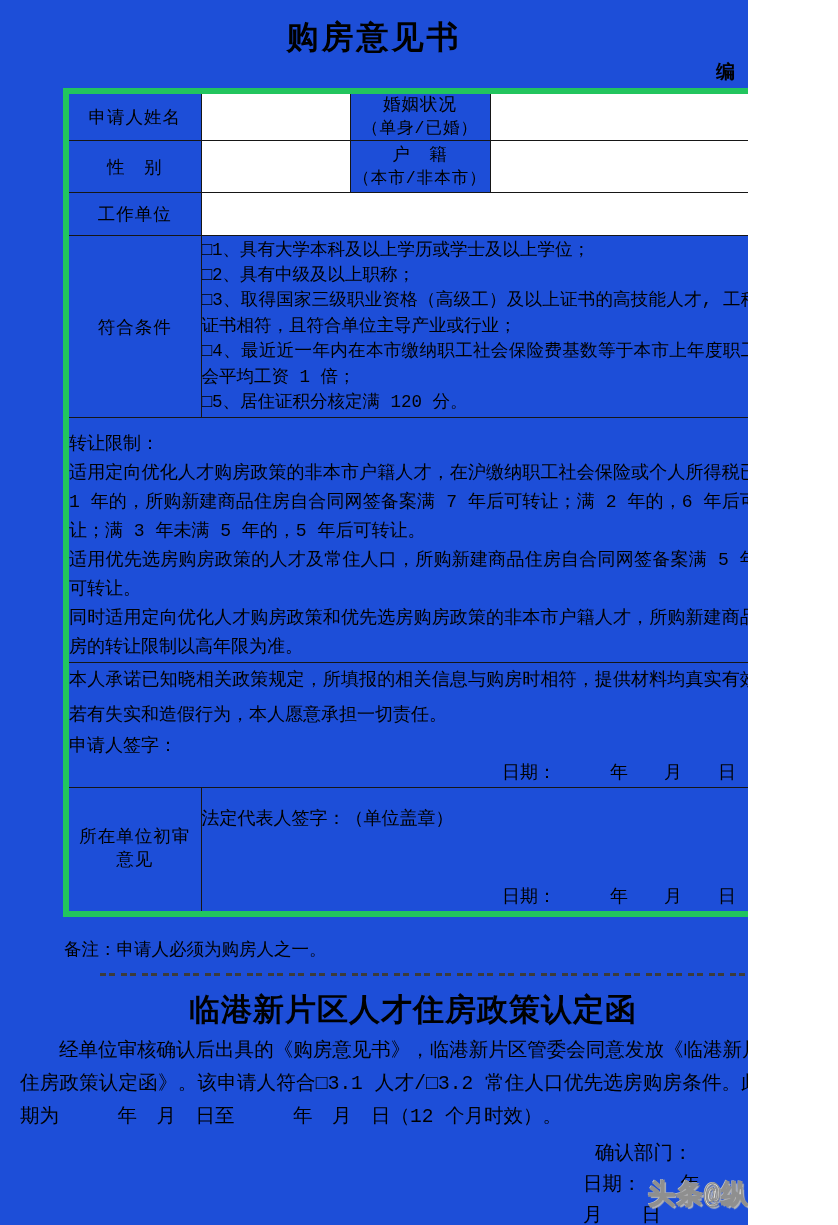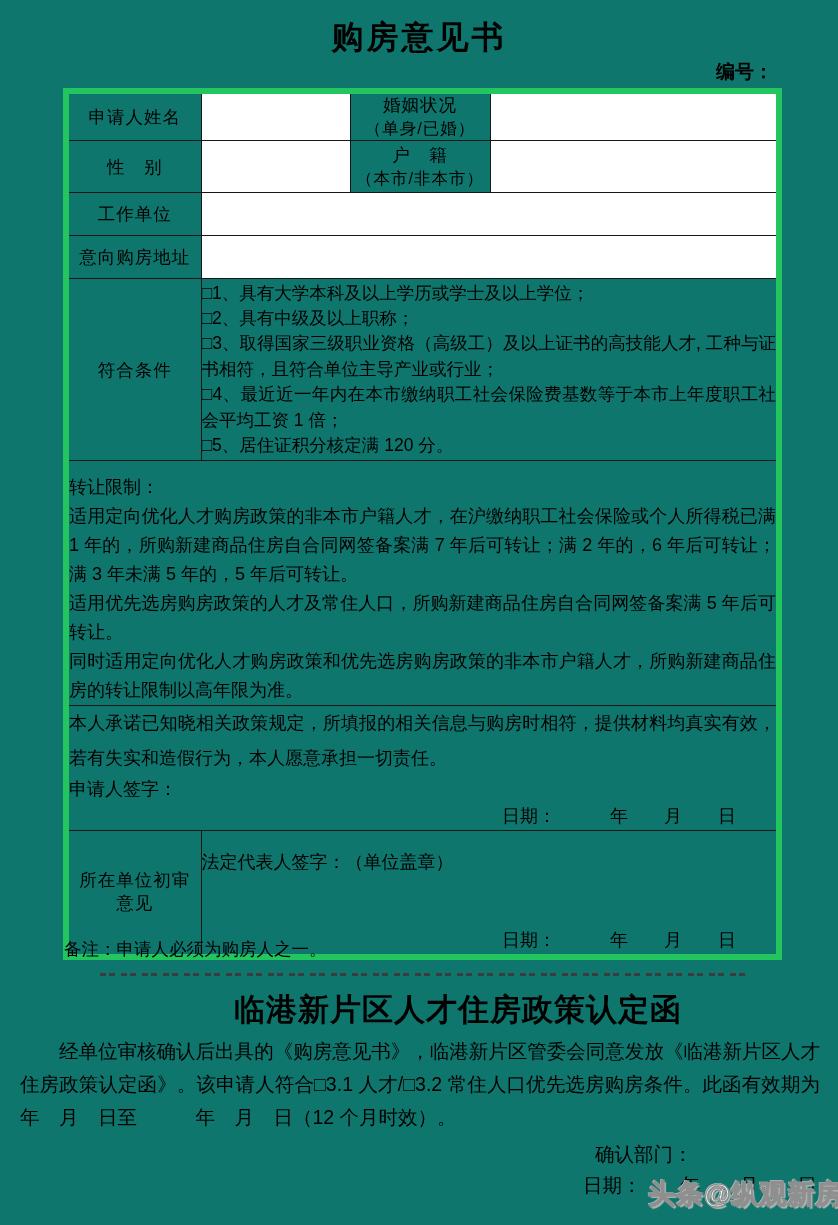--- a/index.html
+++ b/index.html
@@ -1,18 +1,18 @@
 <!DOCTYPE html>
 <html><head>
 <meta charset="utf-8">
 <style>
   html,body{margin:0;padding:0;background:#fff;}
   .page{
-    position:relative;width:838px;height:1225px;background:#0f766e;overflow:hidden;
-    font-family:Liberation Sans, sans-serif;color:#000;
+    position:relative;width:748px;height:1225px;background:#1d4ed8;overflow:hidden;
+    font-family:Liberation Mono, monospace;color:#000;
   }
   .doc-title{
     position:absolute;top:16px;left:0;width:100%;text-align:center;
     font-size:32px;font-weight:bold;letter-spacing:3px;
   }
   .serial{
     position:absolute;top:59px;left:716px;font-size:19px;font-weight:bold;
   }
   table.form-table{
     position:absolute;left:63px;top:88px;width:713px;
@@ -91,24 +91,20 @@
       <td class="lbl">
         <div>户　籍</div>
         <div class="sub">（本市/非本市）</div>
       </td>
       <td class="blank"></td>
     </tr>
     <tr style="height:43px">
       <td class="lbl">工作单位</td>
       <td class="blank" colspan="3"></td>
     </tr>
-    <tr style="height:43px">
-      <td class="lbl">意向购房地址</td>
-      <td class="blank" colspan="3"></td>
-    </tr>
     <tr style="height:182px">
       <td class="lbl">符合条件</td>
       <td class="cond-cell" colspan="3">
         <div class="cond-item">□1、具有大学本科及以上学历或学士及以上学位；</div>
         <div class="cond-item">□2、具有中级及以上职称；</div>
         <div class="cond-item">□3、取得国家三级职业资格（高级工）及以上证书的高技能人才, 工种与证书相符，且符合单位主导产业或行业；</div>
         <div class="cond-item">□4、最近近一年内在本市缴纳职工社会保险费基数等于本市上年度职工社会平均工资 1 倍；</div>
         <div class="cond-item">□5、居住证积分核定满 120 分。</div>
       </td>
     </tr>

